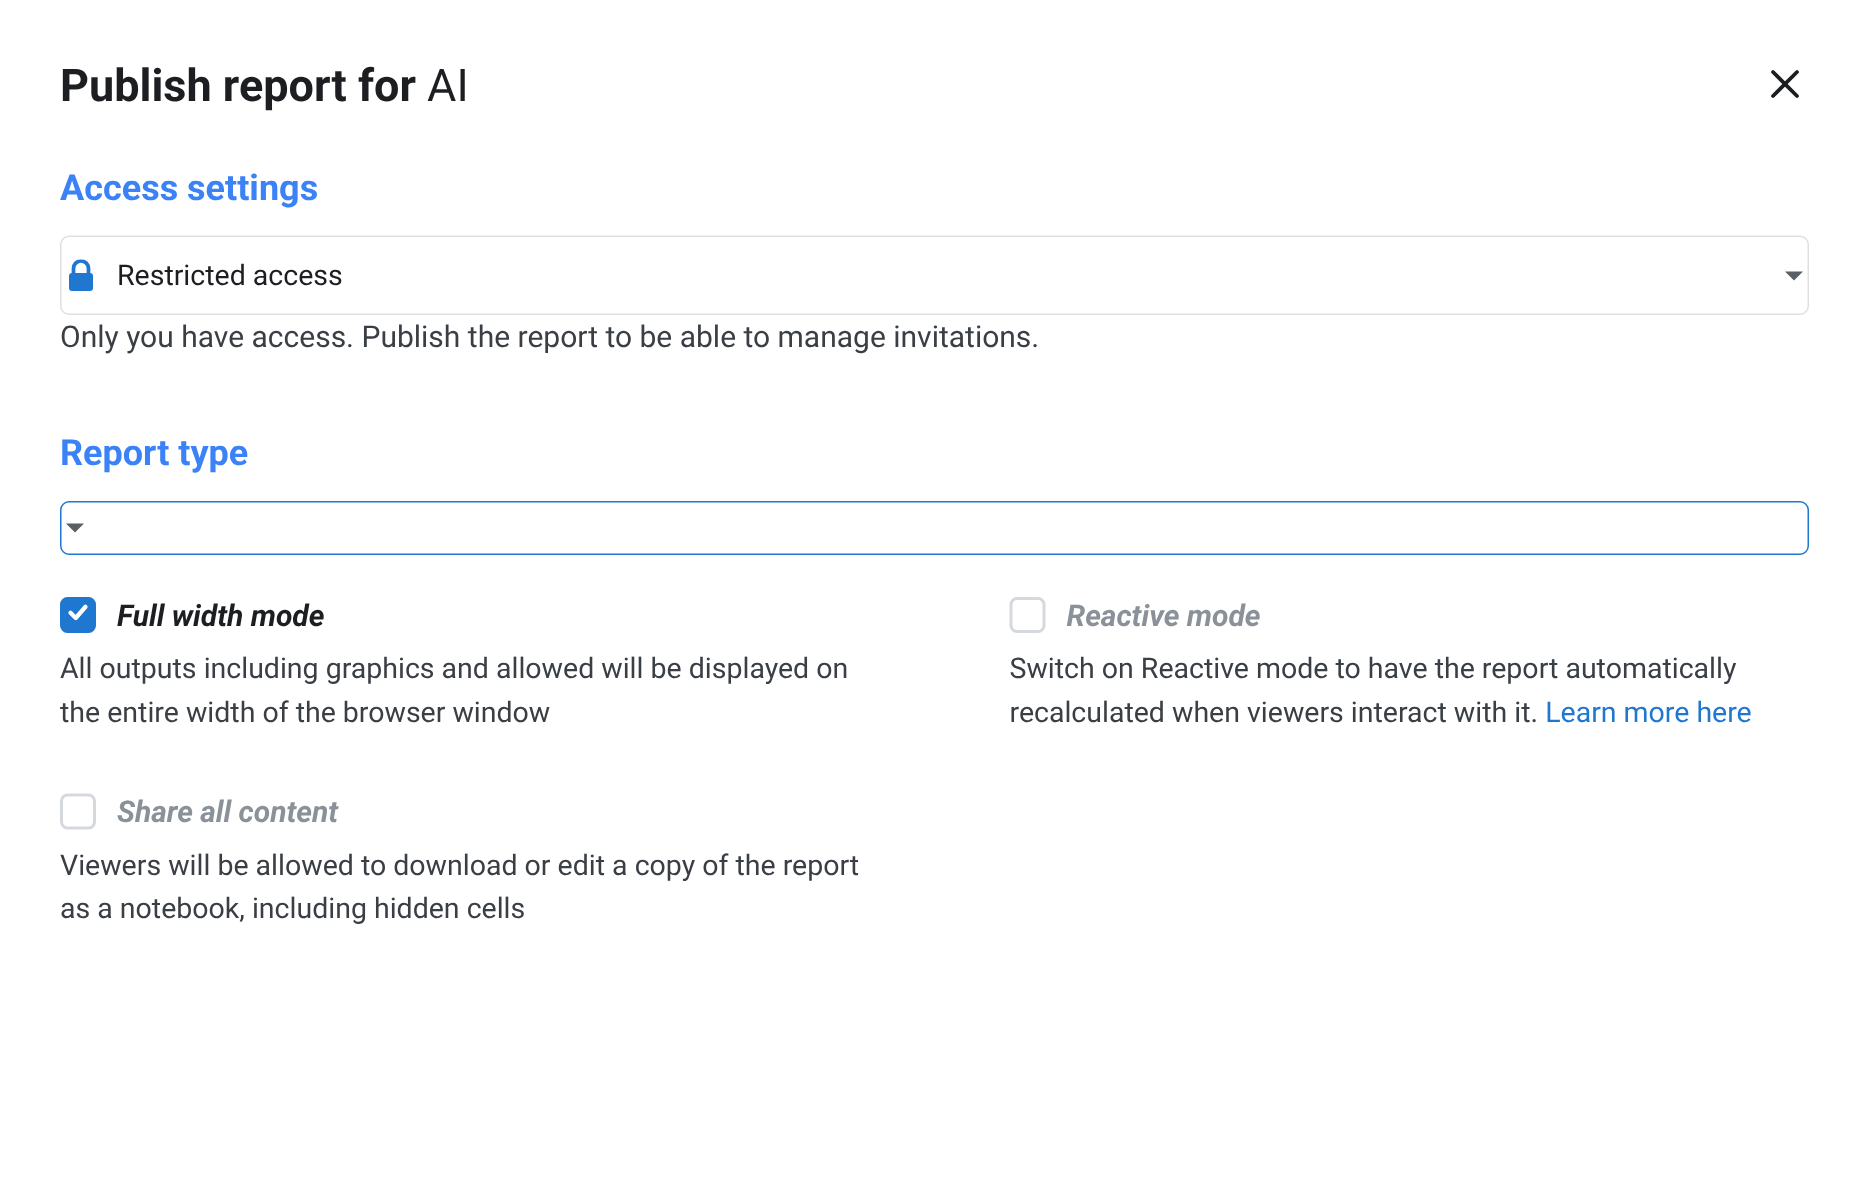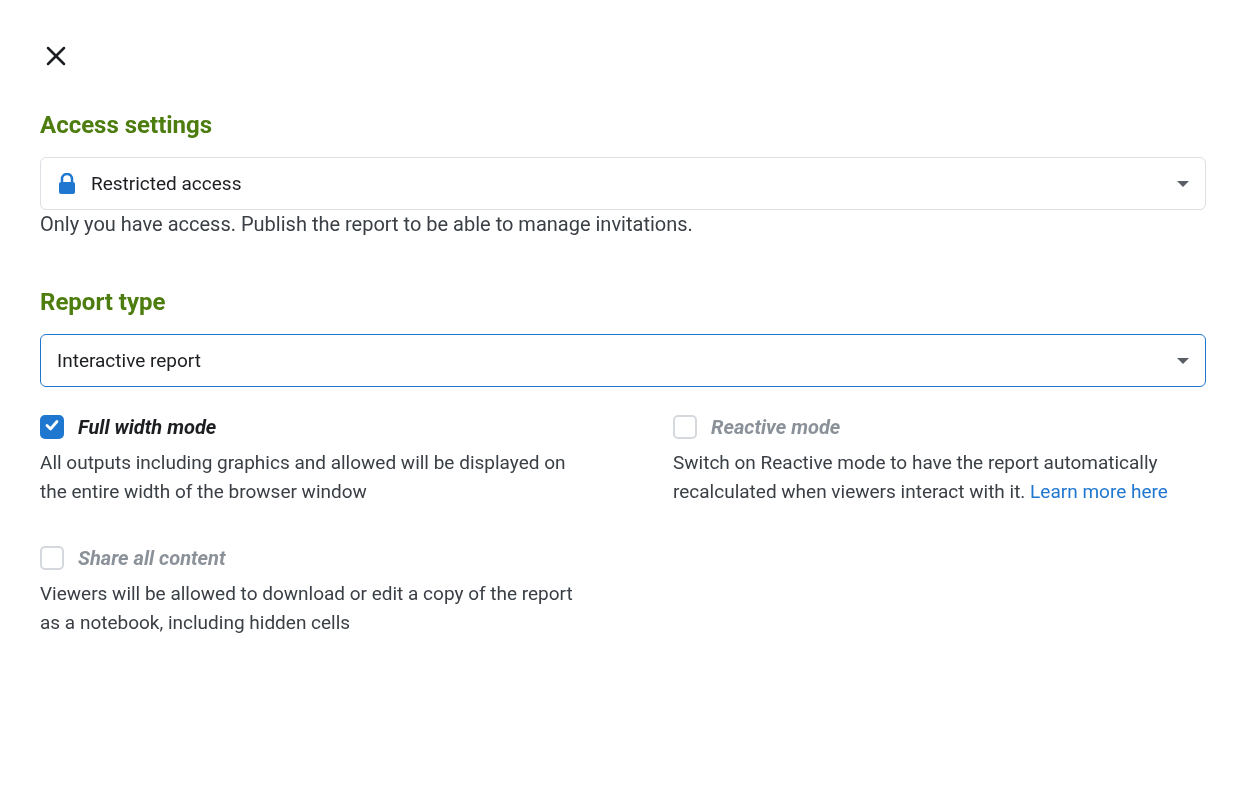--- a/index.html
+++ b/index.html
@@ -29,28 +29,28 @@
       border: none;
       cursor: pointer;
       padding: 4px;
       display: flex;
       align-items: center;
       justify-content: center;
     }
     .section-heading {
       font-size: 24px;
       font-weight: 700;
-      color: #4d7c0f;
+      color: #3b82f6;
       margin-bottom: 18px;
     }
     .dropdown {
       width: 100%;
       border: 1px solid #dcdfe3;
       border-radius: 6px;
-      padding: 14px 16px;
+      padding: 14px 3px;
       display: flex;
       align-items: center;
       gap: 14px;
       cursor: pointer;
       background: #fff;
       font-size: 19px;
     }
     .dropdown-selected {
       border: 1px solid #1f77d0;
     }
@@ -122,20 +122,23 @@
     .link {
       color: #1f77d0;
       text-decoration: none;
       cursor: pointer;
     }
   </style>
 </head>
 <body>
 
 <div class="header-row">
+  <h1 class="title">
+    <span>Publish report for </span><span class="title-suffix">AI</span>
+  </h1>
   <button class="close-btn">
     <span>
       <svg width="24" height="24" viewBox="0 0 24 24" fill="none" stroke="#1c1e21" stroke-width="2.5" stroke-linecap="round">
         <line x1="4" y1="4" x2="20" y2="20"></line>
         <line x1="20" y1="4" x2="4" y2="20"></line>
       </svg>
     </span>
   </button>
 </div>
 
@@ -150,21 +153,20 @@
   </span>
   <span class="dropdown-text">Restricted access</span>
   <span class="caret"></span>
 </div>
 
 <p class="helper-text">Only you have access. Publish the report to be able to manage invitations.</p>
 
 <h2 class="section-heading">Report type</h2>
 
 <div class="dropdown dropdown-selected">
-  <span class="dropdown-text">Interactive report</span>
   <span class="caret"></span>
 </div>
 
 <div class="options-grid">
 
   <div class="option">
     <div class="option-header">
       <div class="checkbox checkbox-checked">
         <span>
           <svg width="16" height="16" viewBox="0 0 16 16" fill="none" stroke="#fff" stroke-width="2.8" stroke-linecap="round" stroke-linejoin="round">

